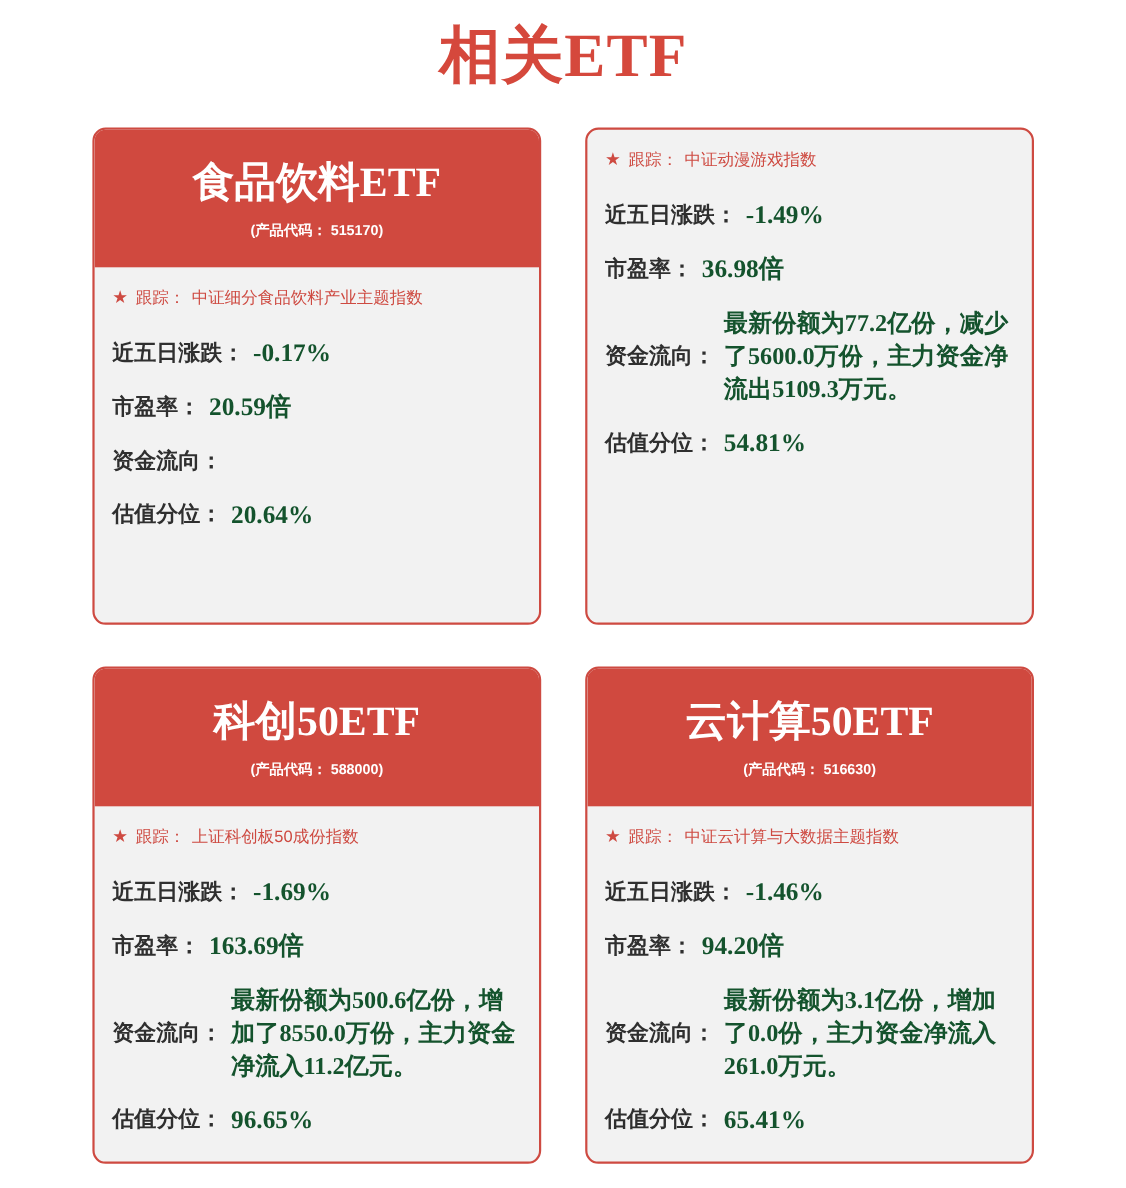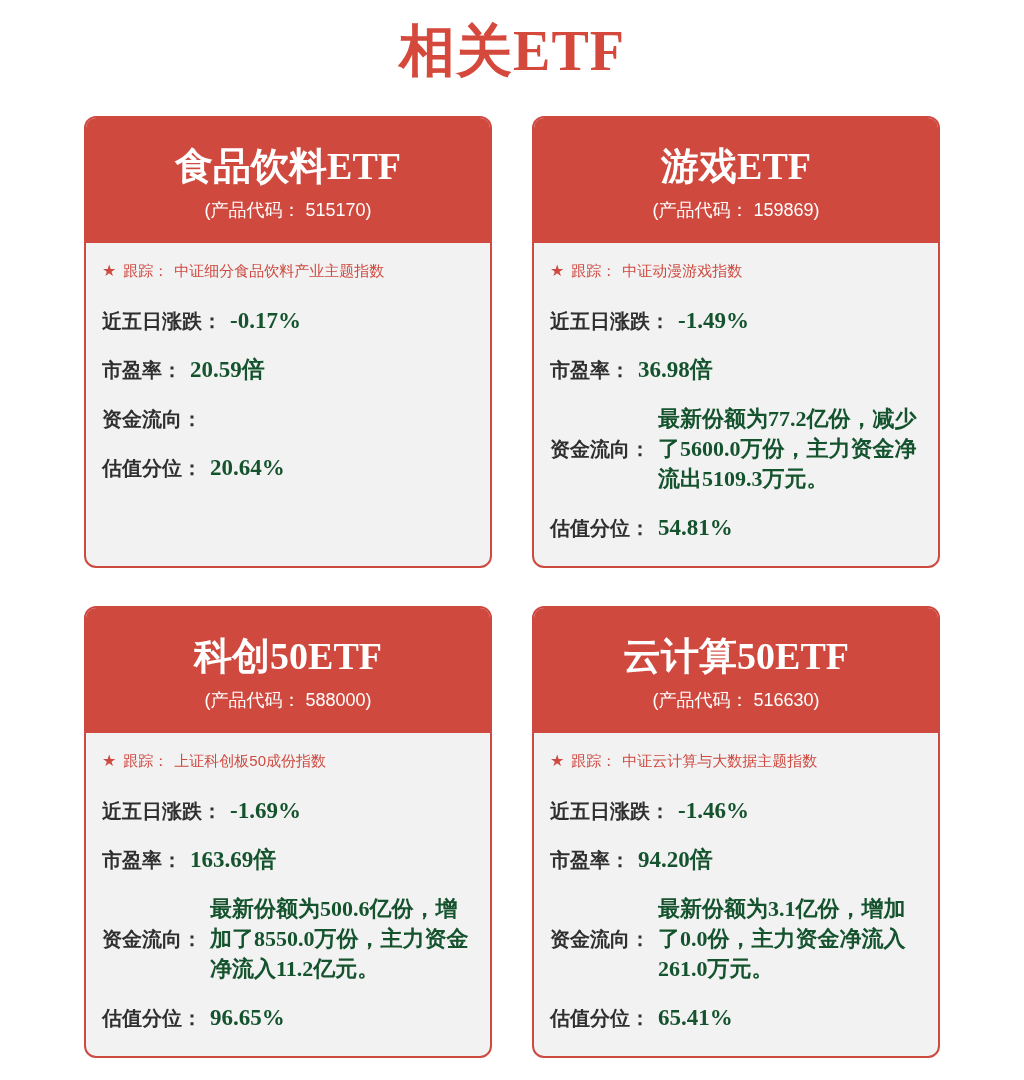--- a/index.html
+++ b/index.html
@@ -57,24 +57,24 @@
   }
   .card-title {
     color: #ffffff;
     font-family: "Liberation Serif", "DejaVu Serif", serif;
     font-weight: 700;
     font-size: 38px;
     line-height: 46px;
   }
   .card-code {
     color: #ffffff;
-    font-size: 18px;
+    font-size: 13px;
     line-height: 18px;
     margin-top: 12px;
-    font-weight: 400;
+    font-weight: 700;
   }
   .card-body {
     box-sizing: border-box;
     padding: 18px 14px 0 16px;
     flex: 1 1 auto;
   }
   .track-line {
     color: #ce4a41;
     font-size: 15px;
     line-height: 20px;
@@ -142,24 +142,20 @@
           <span class="lbl">资金流向：</span>
         </div>
         <div class="row">
           <span class="lbl">估值分位：</span>
           <span class="val">20.64%</span>
         </div>
       </div>
     </section>
 
     <section class="card">
-      <header class="card-header">
-        <div class="card-title">游戏ETF</div>
-        <div class="card-code">(产品代码： 159869)</div>
-      </header>
       <div class="card-body">
         <div class="track-line">
           <span class="star">★</span><span class="track-label">跟踪：</span><span>中证动漫游戏指数</span>
         </div>
         <div class="row">
           <span class="lbl">近五日涨跌：</span>
           <span class="val">-1.49%</span>
         </div>
         <div class="row">
           <span class="lbl">市盈率：</span>

